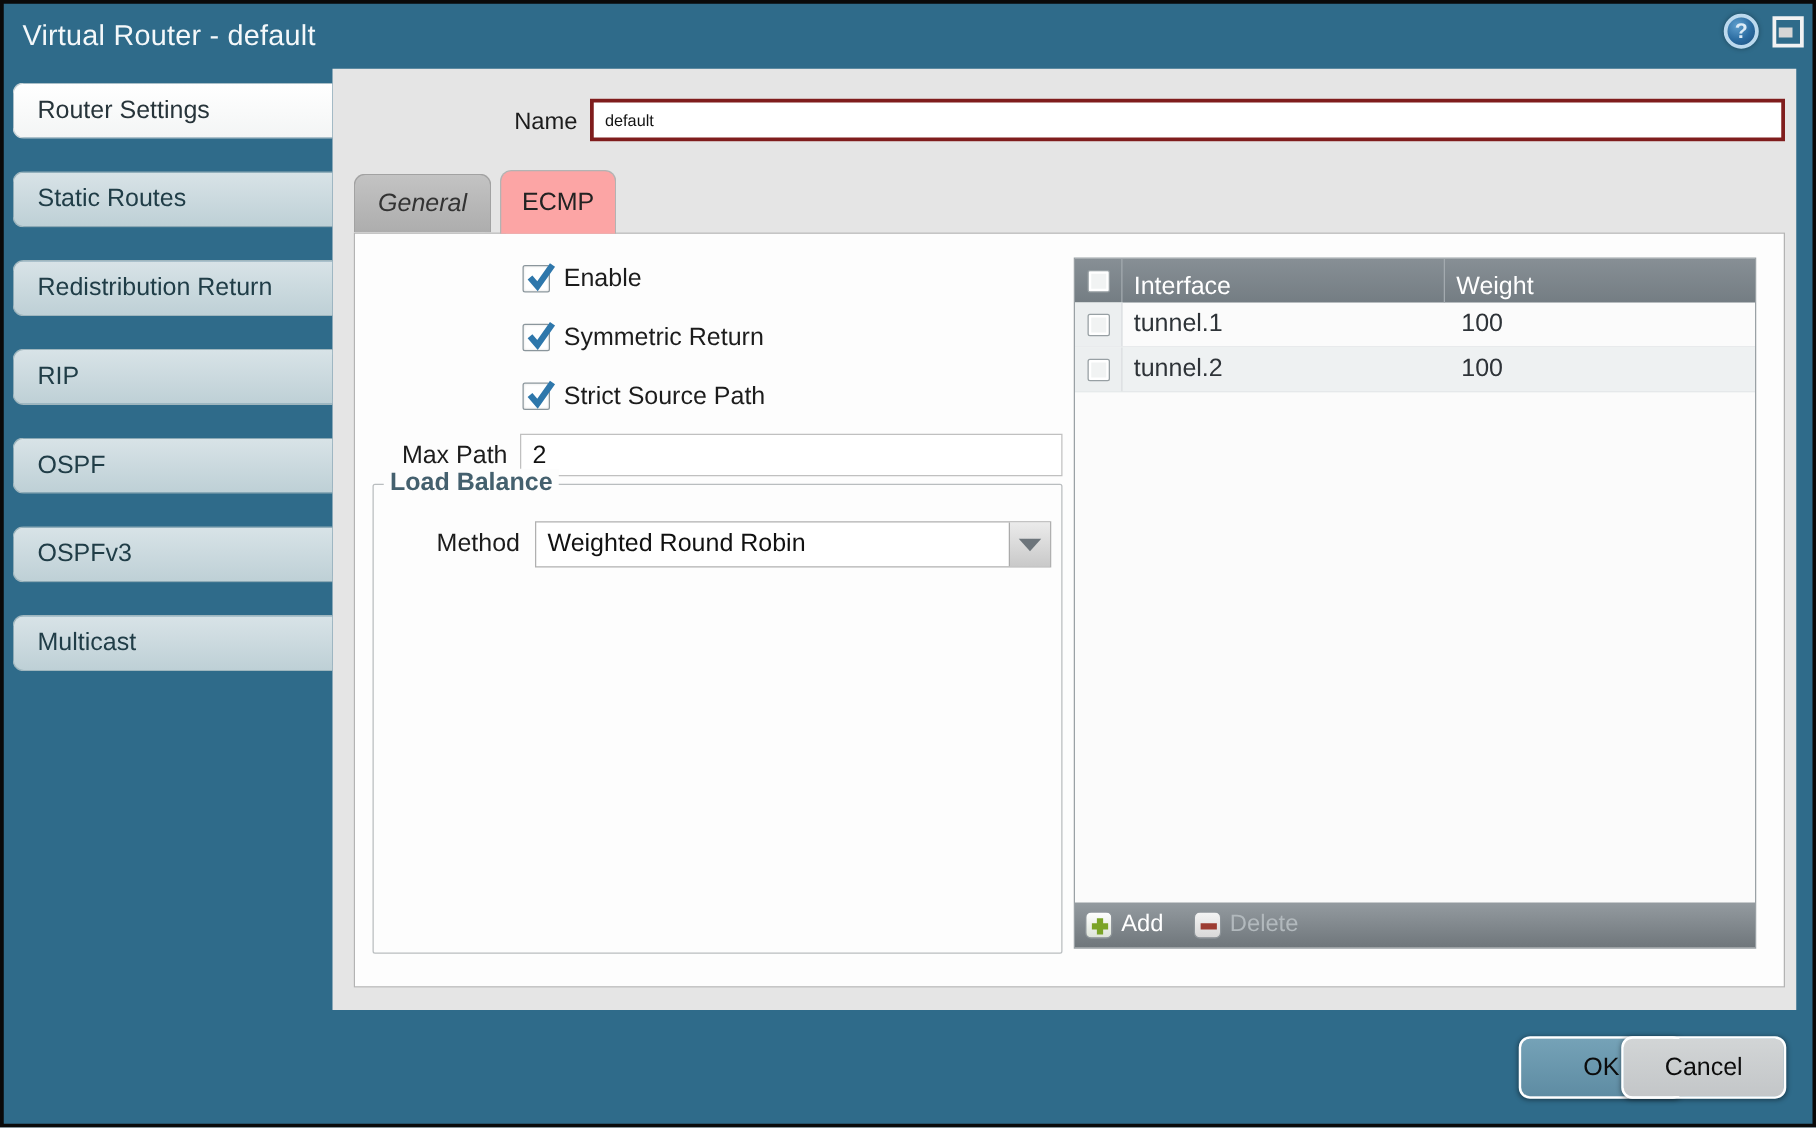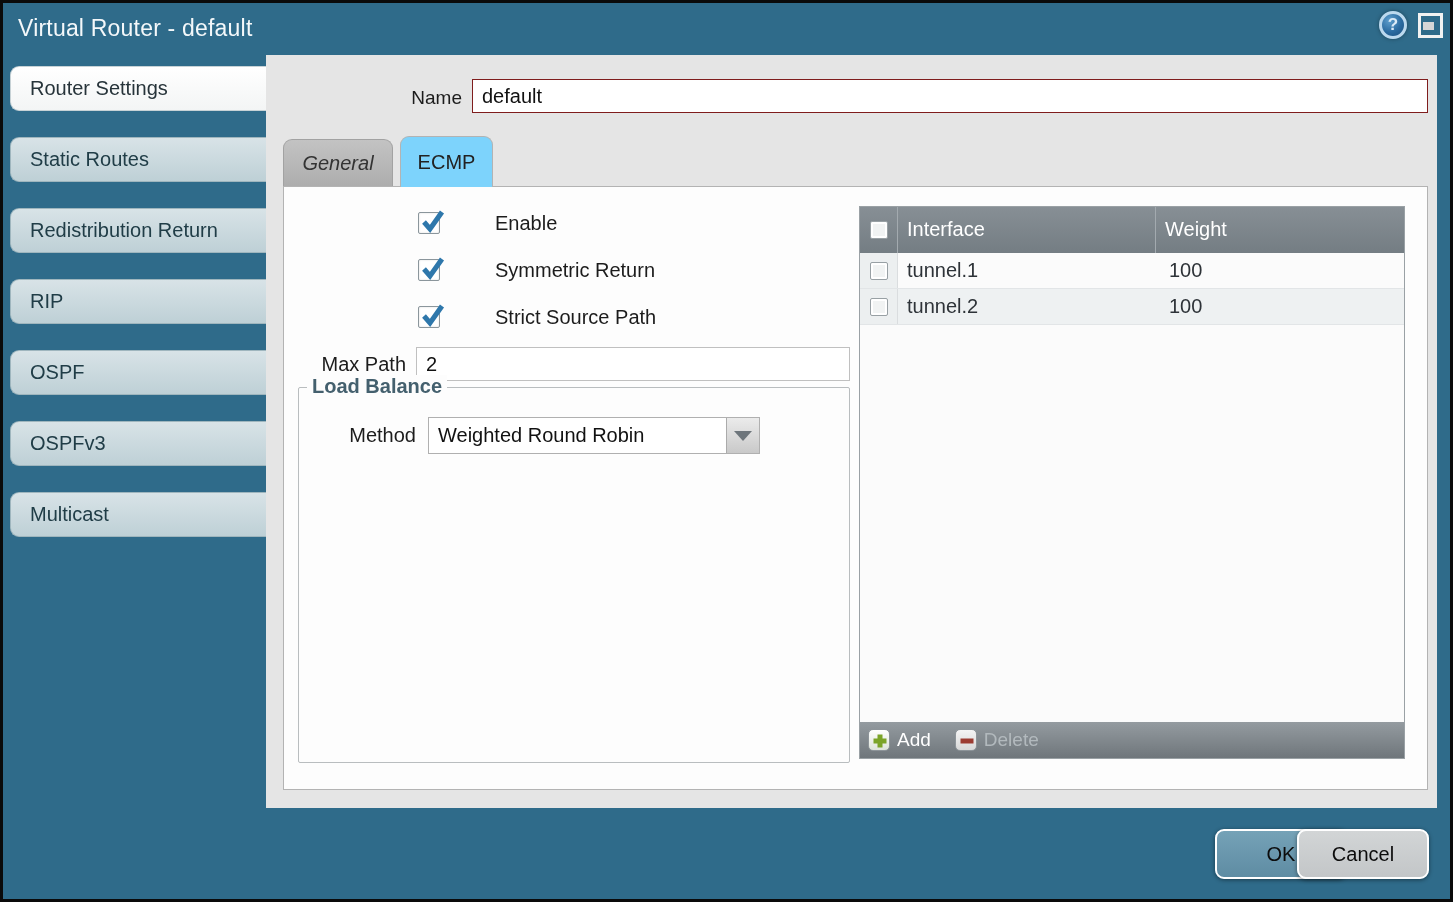--- a/index.html
+++ b/index.html
@@ -32,40 +32,40 @@
   }
   .side-item.active{
     background:linear-gradient(#ffffff,#f3f5f5);
     border-color:#c7d2d6;color:#27343a;
   }
   
   .content{position:absolute;left:263px;top:52px;width:1171px;height:753px;background:#e5e5e5;}
   .name-label{position:absolute;left:0;top:26px;width:196px;height:33px;line-height:33px;
     text-align:right;font-size:19px;color:#1c1c1c;}
   .name-input{position:absolute;left:206px;top:24px;width:956px;height:34px;
-    border:1px solid #7f1d1d;background:#fff;font-size:20px;color:#111;
+    border:3px solid #7f1d1d;background:#fff;font-size:13px;color:#111;
     padding:0 0 0 9px;font-family:"Liberation Sans",sans-serif;}
   
   .tab{position:absolute;font-size:20px;text-align:center;cursor:pointer;}
   .tab-general{
     left:17px;top:84px;width:110px;height:47px;line-height:47px;
     background:linear-gradient(#c3c3c3,#adadad);color:#333;
     border-radius:9px 9px 0 0;border:1px solid #a2a2a2;border-bottom:none;font-style:italic;
   }
   .tab-ecmp{
     left:134px;top:81px;width:93px;height:51px;line-height:51px;
-    background:#7dd3fc;color:#222;
+    background:#fca5a5;color:#222;
     border-radius:9px 9px 0 0;border:1px solid #b3b3b3;border-bottom:none;z-index:3;
   }
   .panel{
     position:absolute;left:17px;top:131px;width:1145px;height:604px;
     background:#fdfdfd;border:1px solid #b3b3b3;z-index:2;
   }
   
-  .opt-row{position:absolute;left:134px;height:28px;display:flex;align-items:center;gap:44px;}
+  .opt-row{position:absolute;left:134px;height:28px;display:flex;align-items:center;}
   .opt-row.r0{top:22px;} .opt-row.r1{top:69px;} .opt-row.r2{top:116px;}
   .checkbox{
     position:relative;width:22px;height:22px;background:#fff;
     border:1px solid #8b969c;border-radius:2px;cursor:pointer;flex:none;
     box-shadow:inset 0 0 2px rgba(0,0,0,.15);
   }
   .checkbox svg{position:absolute;left:1px;top:-4px;width:24px;height:24px;overflow:visible;}
   .opt-label{margin-left:11px;font-size:20px;color:#1c1c1c;}
   .maxpath-label{position:absolute;left:0;top:160px;width:122px;height:34px;line-height:34px;
     text-align:right;font-size:20px;color:#1c1c1c;}
@@ -74,34 +74,34 @@
     font-family:"Liberation Sans",sans-serif;}
   .lb-fieldset{
     position:absolute;left:14px;top:200px;width:552px;height:376px;
     border:1px solid #b9bdbf;border-radius:2px;
   }
   .lb-legend{position:absolute;left:8px;top:-13px;background:#fdfdfd;padding:0 5px;
     font-size:20px;font-weight:bold;color:#44606e;}
   .method-label{position:absolute;left:0;top:29px;width:117px;height:36px;line-height:36px;
     text-align:right;font-size:20px;color:#1c1c1c;}
   .method-combo{
-    position:absolute;left:129px;top:29px;width:332px;height:37px;
+    position:absolute;left:129px;top:29px;width:413px;height:37px;
     border:1px solid #b0b0b0;background:#fff;cursor:pointer;
   }
   .method-value{position:absolute;left:9px;top:0;line-height:35px;font-size:20px;color:#111;}
   .combo-button{
     position:absolute;right:0;top:0;width:33px;height:100%;
     background:linear-gradient(#ebebeb,#c9c9c9);border-left:1px solid #ababab;cursor:pointer;
   }
   .combo-arrow{position:absolute;left:7px;top:13px;width:0;height:0;
     border-left:9px solid transparent;border-right:9px solid transparent;border-top:10px solid #6d757b;}
   
   .iface-table{position:absolute;left:575px;top:19px;width:546px;height:553px;
     border:1px solid #9aa1a5;background:#fbfbfb;display:flex;flex-direction:column;}
-  .t-header{height:46px;flex:none;display:flex;align-items:stretch;
+  .t-header{height:35px;flex:none;display:flex;align-items:stretch;
     background:linear-gradient(#878f95,#747d83);color:#fff;font-size:20px;}
   .t-header .hc-check{width:38px;flex:none;border-right:1px solid #a3aaaf;
     display:flex;align-items:center;justify-content:center;}
   .t-header .hc-if{width:258px;flex:none;border-right:1px solid #a3aaaf;
     line-height:45px;padding-left:9px;cursor:pointer;}
   .t-header .hc-w{flex:1;line-height:45px;padding-left:9px;cursor:pointer;}
   .t-check{width:18px;height:18px;background:#f1f3f3;border:1px solid #98a0a4;border-radius:2px;
     box-shadow:inset 0 0 0 2px #fff;cursor:pointer;}
   .t-row{height:36px;flex:none;display:flex;align-items:stretch;font-size:20px;color:#2e3338;
     border-bottom:1px solid #e2e5e7;cursor:pointer;}

